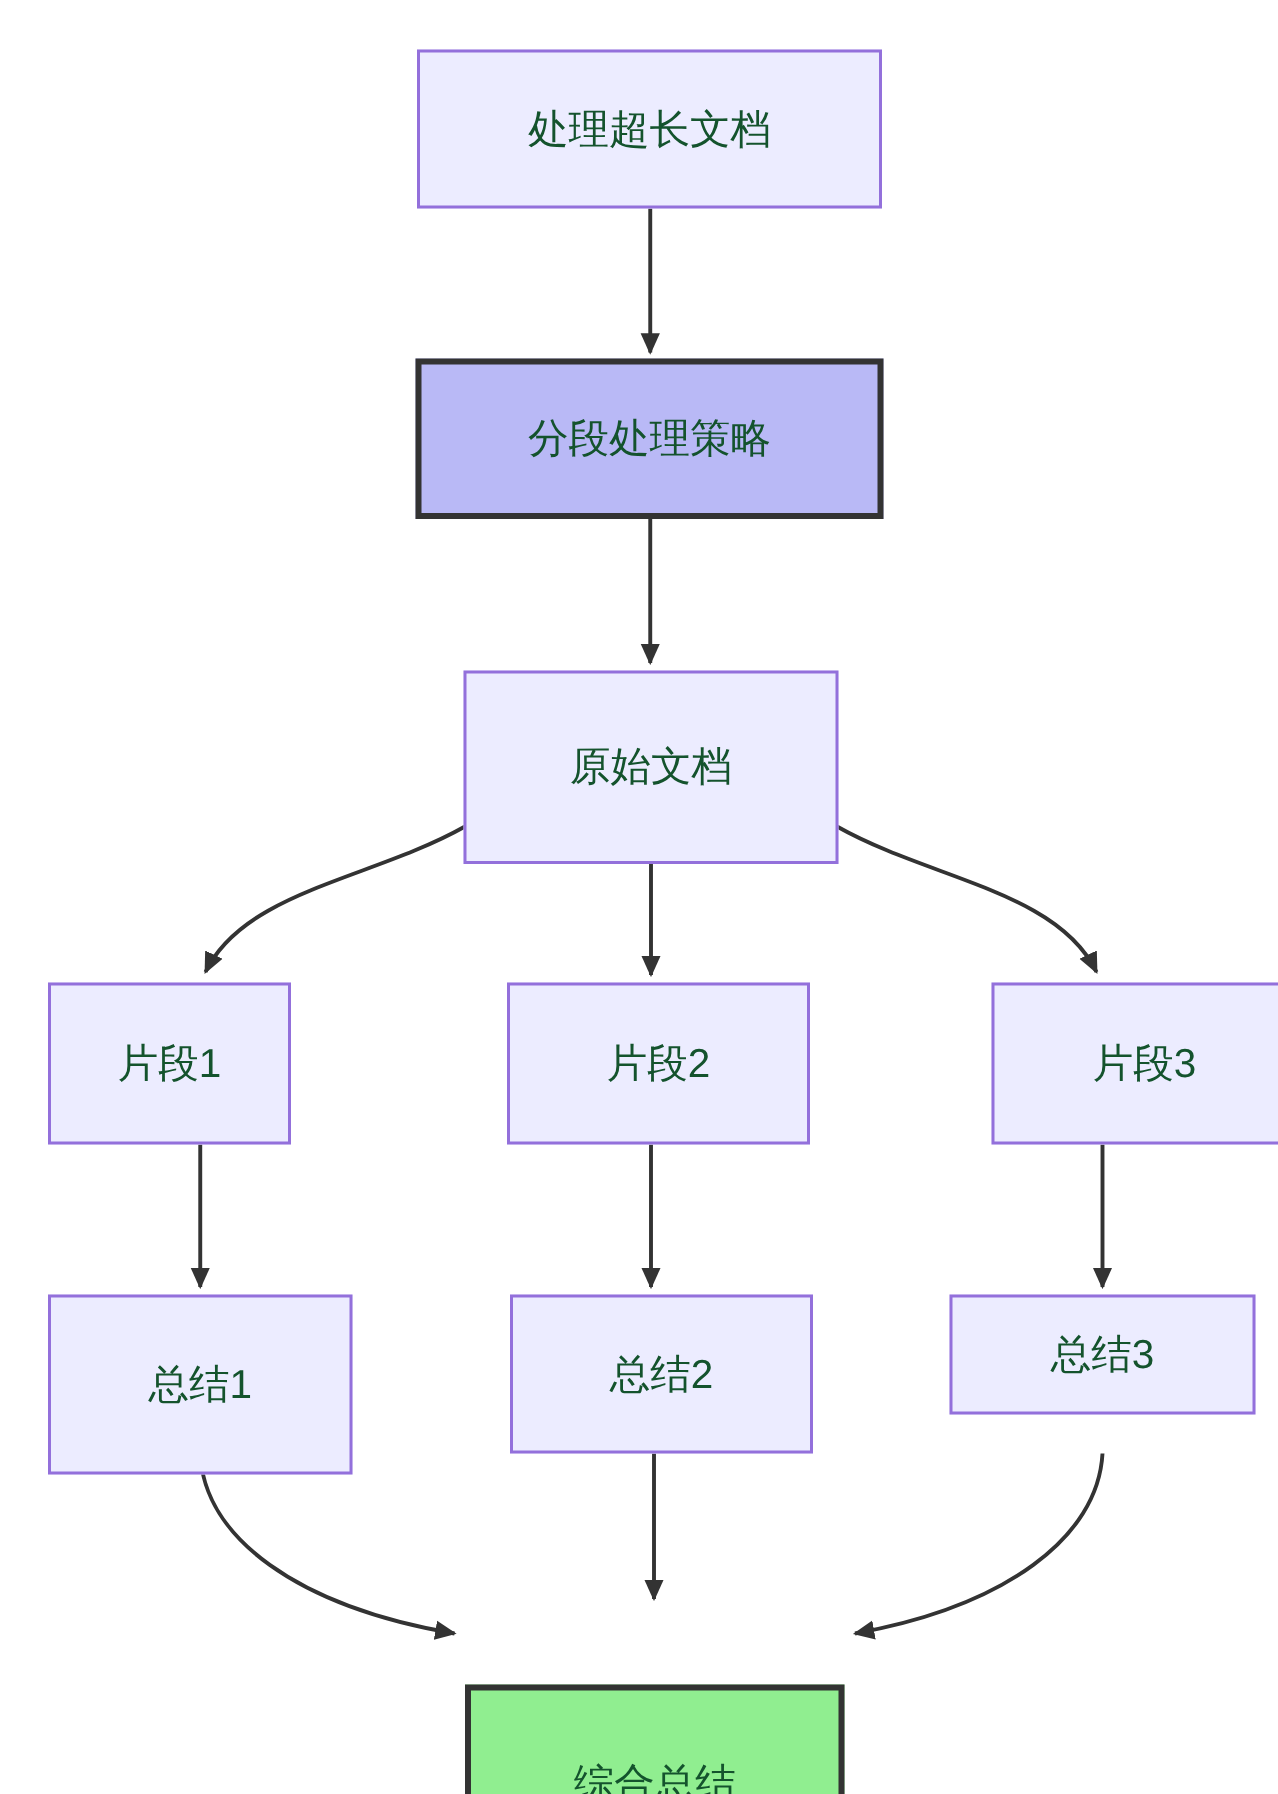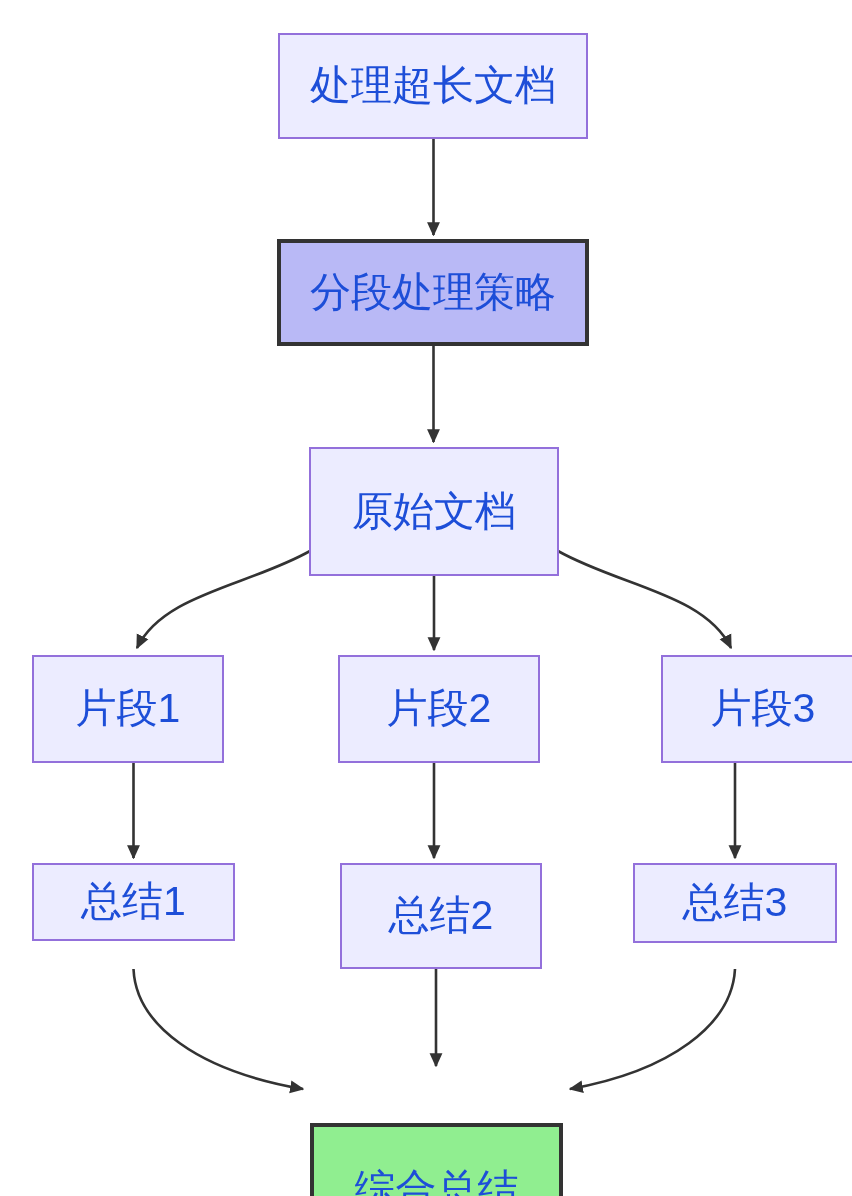--- a/index.html
+++ b/index.html
@@ -26,45 +26,45 @@
     fill: none;
     stroke: #333333;
     stroke-width: 2.6px;
   }
   .node {
     position: absolute;
     box-sizing: border-box;
     display: flex;
     align-items: center;
     justify-content: center;
-    font-size: 41px;
+    font-size: 27px;
     line-height: 1.2;
-    color: #1d4ed8;
+    color: #14532d;
     background: #ececff;
     border: 2px solid #9370db;
     text-align: center;
     white-space: nowrap;
   }
   .node.highlight {
     background: #b9b9f6;
     border: 4px solid #333333;
     text-align: right;
   }
   .node.result {
     background: #90ee90;
     border: 4px solid #333333;
   }
   
   #n-process  { left: 278px; top:   33px; width: 310px; height: 106px; }
   #n-strategy { left: 277px; top:  239px; width: 312px; height: 107px; }
   #n-original { left: 309px; top:  447px; width: 250px; height: 129px; }
-  #n-frag1    { left:  32px; top:  655px; width: 192px; height: 108px; justify-content: center; }
+  #n-frag1    { left:  32px; top:  655px; width: 162px; height: 108px; justify-content: center; }
   #n-frag2    { left: 338px; top:  655px; width: 202px; height: 108px; }
   #n-frag3    { left: 661px; top:  655px; width: 204px; height: 108px; }
-  #n-sum1     { left:  32px; top:  863px; width: 203px; height: 78px; text-align: right; }
+  #n-sum1     { left:  32px; top:  863px; width: 203px; height: 120px; text-align: right; }
   #n-sum2     { left: 340px; top:  863px; width: 202px; height: 106px; }
   #n-sum3     { left: 633px; top:  863px; width: 204px; height: 80px; }
   #n-final    { left: 310px; top: 1102px; width: 253px; height: 133px; margin-top: 21px; }
 </style>
 </head>
 <body>
 
 <div class="canvas">
 
   <svg class="edge-layer" viewBox="0 0 852 1196" xmlns="http://www.w3.org/2000/svg">

